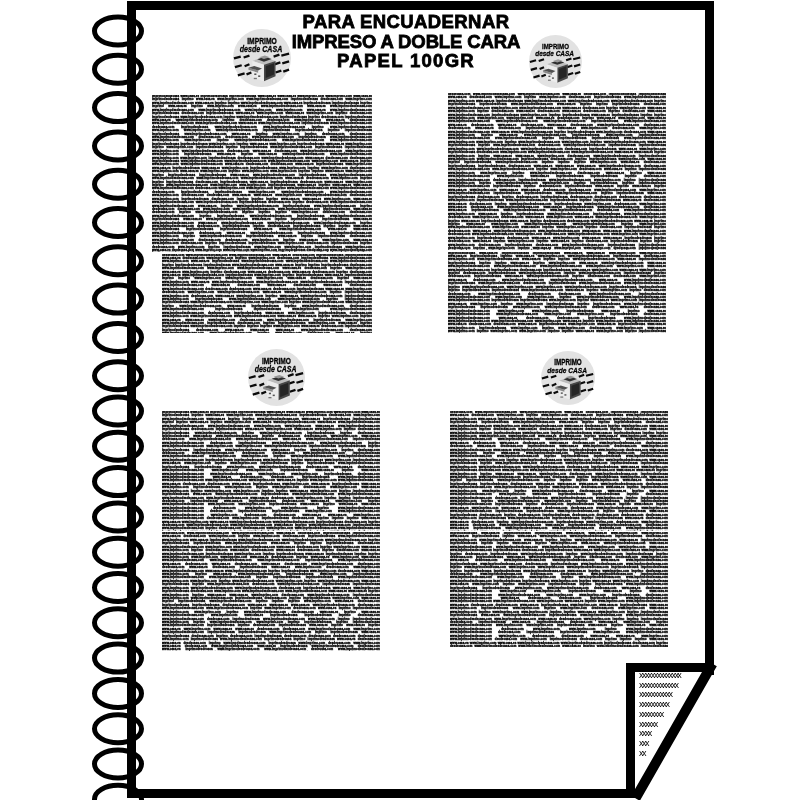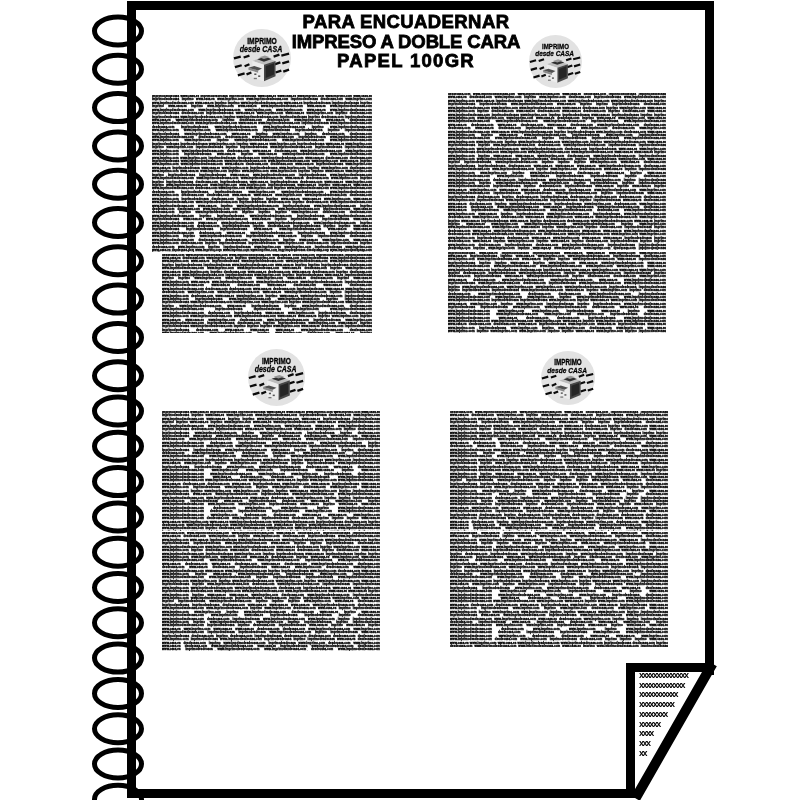--- a/index.html
+++ b/index.html
@@ -214,13 +214,13 @@
 
 <div class="blk b2" style="left:448.0px;top:93.0px;width:218.0px;height:157.3px;word-spacing:0.30px"></div>
 <div class="blk " style="left:448.0px;top:251.5px;width:218.0px;height:81.5px;word-spacing:0.36px"></div>
 
 <div class="blk " style="left:162.0px;top:411.0px;width:218.0px;height:119.7px;word-spacing:0.26px"></div>
 <div class="blk b2" style="left:162.0px;top:532.0px;width:218.0px;height:119.0px;word-spacing:0.40px"></div>
 
 <div class="blk b2" style="left:450.0px;top:411.0px;width:218.0px;height:119.7px;word-spacing:0.44px"></div>
 <div class="blk " style="left:450.0px;top:532.0px;width:218.0px;height:115.0px;word-spacing:0.33px"></div>
 
-<div style="position:absolute;left:639px;top:671px;font-weight:bold;font-size:9px;line-height:9.7px;color:#000;letter-spacing:-1.55px;filter:grayscale(1)">xxxxxxxxxxxxxx<br>xxxxxxxxxxxxx<br>xxxxxxxxxxx<br>xxxxxxxxxx<br>xxxxxxxx<br>xxxxxx<br>xxxx<br>xxx<br>xx</div>
+<div style="position:absolute;left:639px;top:671px;font-weight:normal;font-size:9px;line-height:9.7px;color:#000;letter-spacing:-1.55px;filter:grayscale(1)">xxxxxxxxxxxxxx<br>xxxxxxxxxxxxx<br>xxxxxxxxxxx<br>xxxxxxxxxx<br>xxxxxxxx<br>xxxxxx<br>xxxx<br>xxx<br>xx</div>
 
 </body></html>

